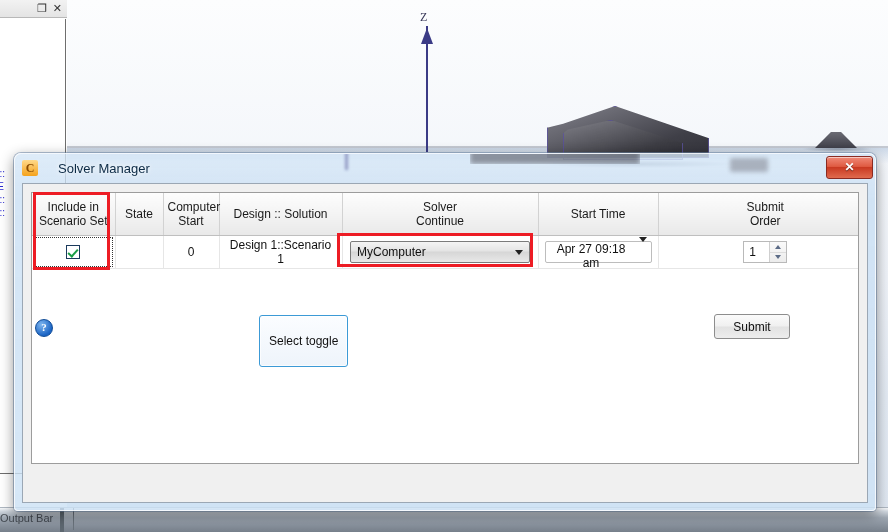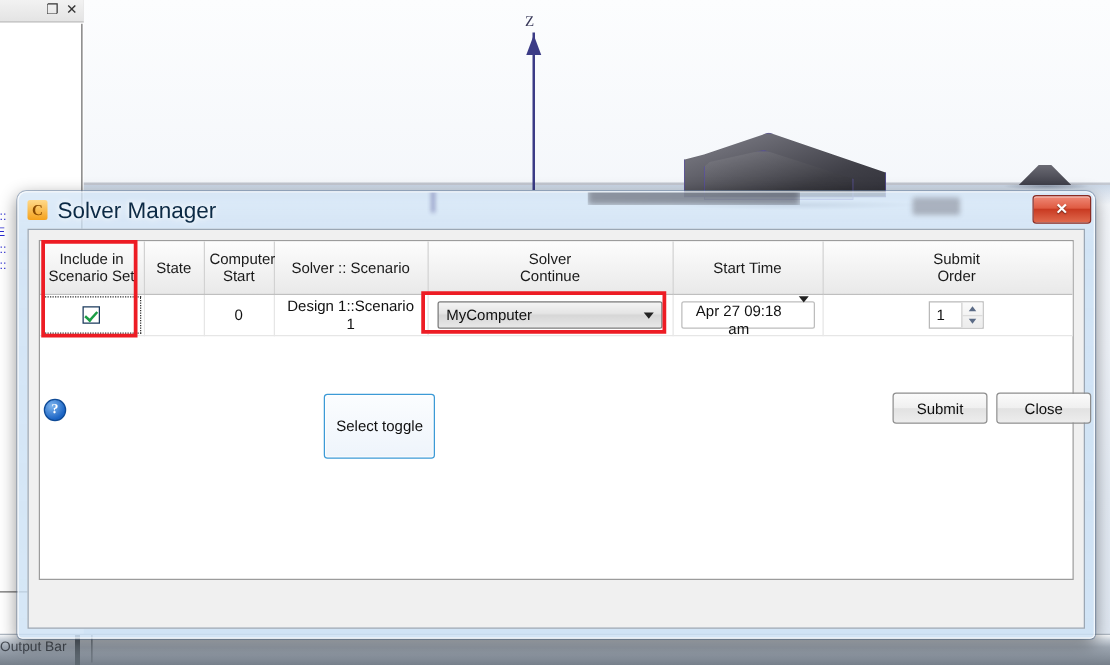--- a/index.html
+++ b/index.html
@@ -128,21 +128,21 @@
     position:absolute;left:0;right:0;top:0;height:30px;
     display:flex;align-items:center;padding-left:8px;box-sizing:border-box;
   }
   #dlg-icon{
     width:16px;height:16px;border-radius:2px;
     background:linear-gradient(180deg,#ffd98a,#f5a21c);
     color:#8a4b00;font-weight:bold;font-size:12px;line-height:16px;text-align:center;
     font-family:"Liberation Serif",serif;flex:0 0 auto;
   }
   #dlg-title{
-    margin-left:8px;font-size:18px;color:#0c2a45;
+    margin-left:20px;font-size:13px;color:#0c2a45;
     text-shadow:0 0 4px rgba(255,255,255,.95),0 0 8px rgba(255,255,255,.8);
   }
   #close-btn{
     position:absolute;right:3px;top:3px;width:45px;height:21px;
     border-radius:3px;border:1px solid #8a2b22;
     background:linear-gradient(180deg,#f08a78 0%,#df5b42 45%,#c93a22 50%,#e06a4e 100%);
     box-shadow:inset 0 1px 0 rgba(255,255,255,.55);
     cursor:pointer;
   }
   #close-glyph{
@@ -333,21 +333,21 @@
               <div>Scenario Set</div>
             </th>
             <th>
               <div>State</div>
             </th>
             <th>
               <div>Computer</div>
               <div>Start</div>
             </th>
             <th>
-              <div>Solver :: Scenario</div>
+              <div>Design :: Solution</div>
             </th>
             <th>
               <div>Solver</div>
               <div>Continue</div>
             </th>
             <th>
               <div>Start Time</div>
             </th>
             <th style="border-right:none">
               <div>Submit</div>
@@ -392,18 +392,17 @@
               </span>
             </td>
           </tr>
         </tbody>
       </table>
     </div>
 
     <div id="help-icon">?</div>
     <div id="select-toggle">Select toggle</div>
     <div id="btn-submit" class="dlg-btn">Submit</div>
-    <div id="btn-close" class="dlg-btn">Close</div>
   </div>
 </div>
 
 <div class="anno" id="anno-include"></div>
 <div class="anno" id="anno-solver"></div>
 
 </body></html>

